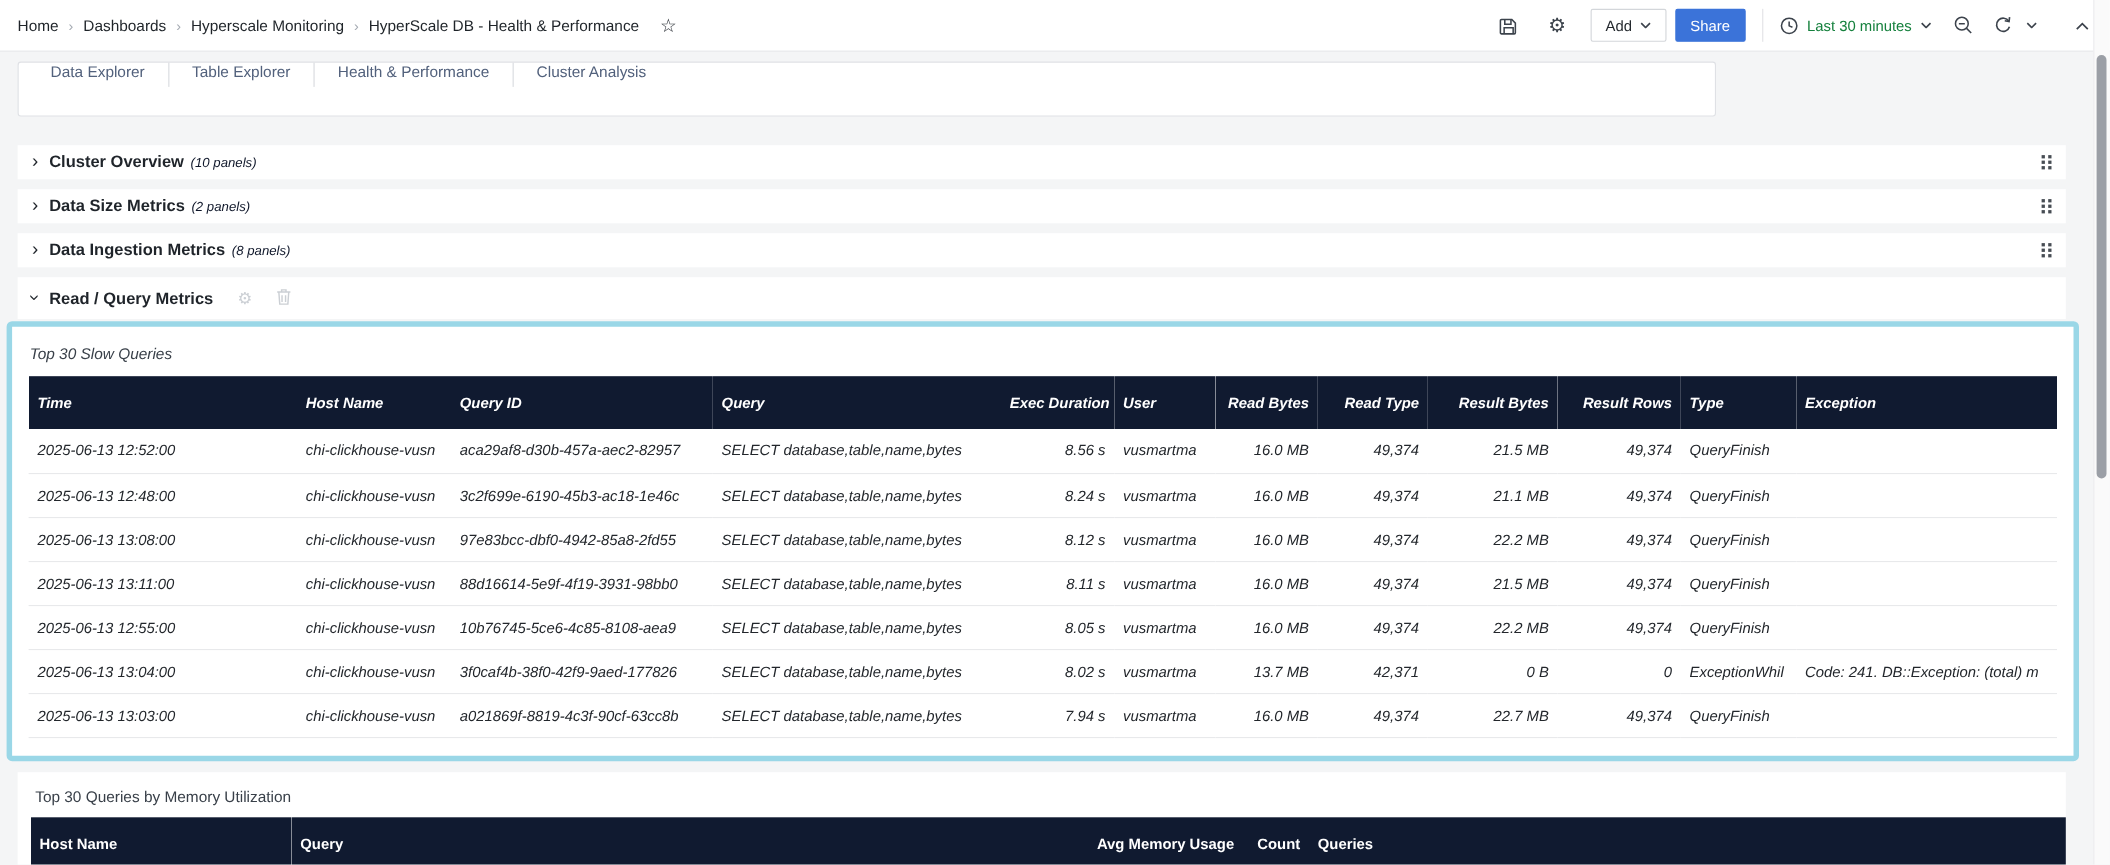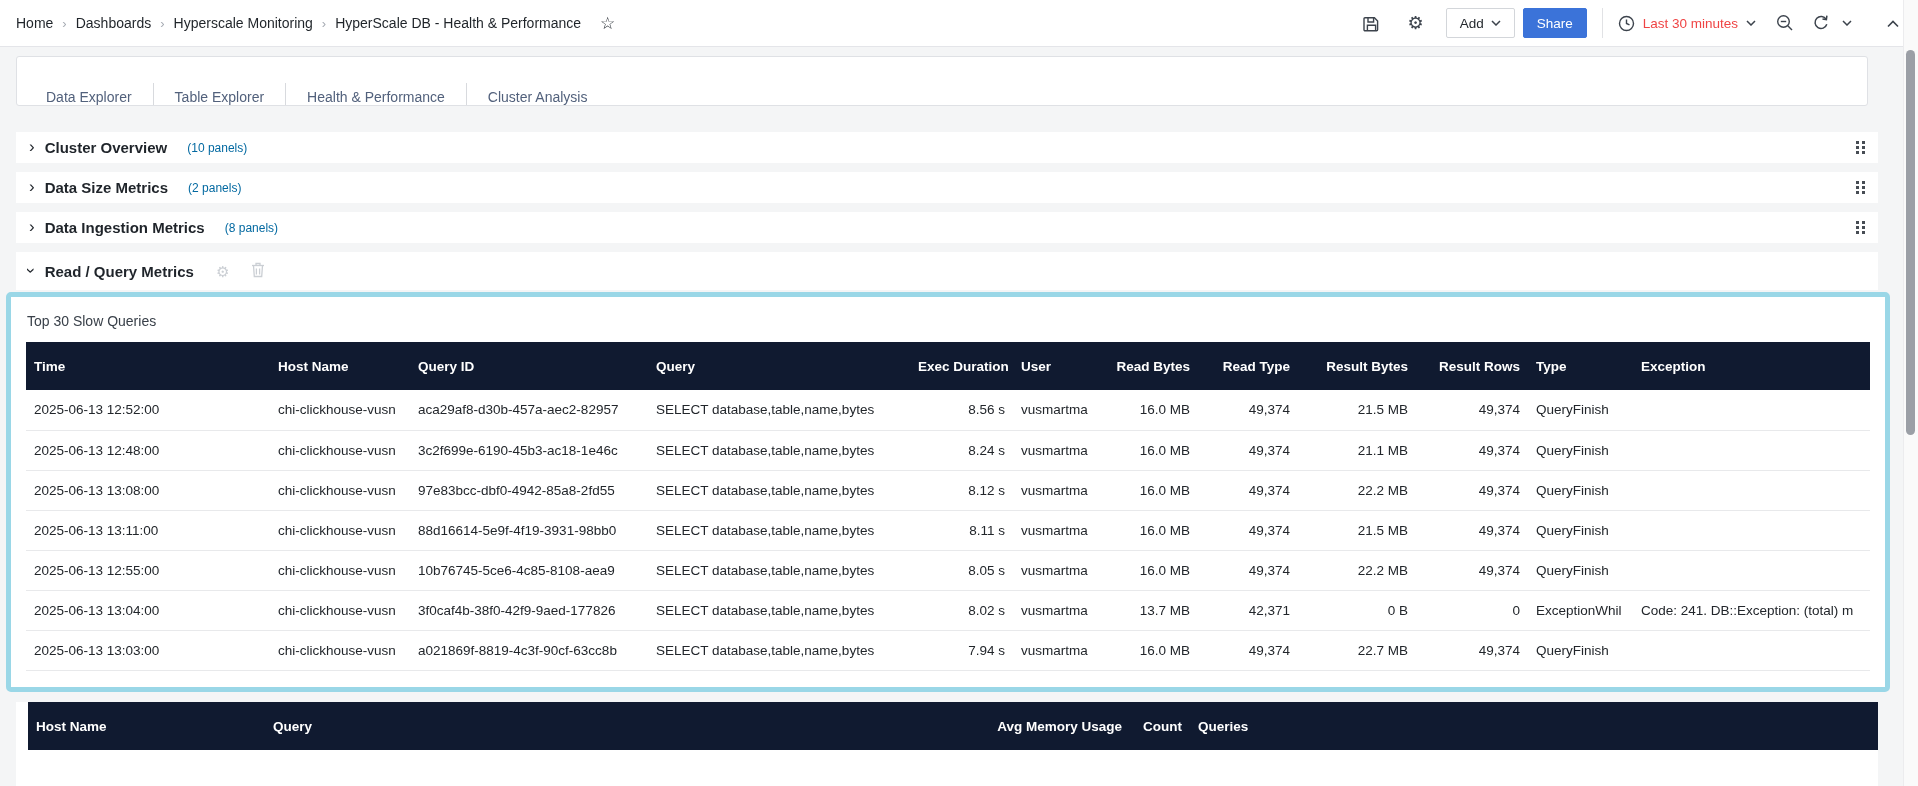--- a/index.html
+++ b/index.html
@@ -23,59 +23,60 @@
   .tb-actions { margin-left:auto; display:flex; align-items:center; margin-right:50px; }
   .icon-btn { color:#3c434c; display:flex; align-items:center; justify-content:center; cursor:pointer; }
   .gear-glyph { font-size:18px; line-height:1; }
   .btn {
     height:30px; display:flex; align-items:center; gap:7px; padding:0 13px;
     border:1px solid #d3d6da; border-radius:2px; background:#fff;
     font-size:13.5px; color:#24292e; cursor:pointer;
   }
   .btn-primary { background:#3b73d9; border-color:#3b73d9; color:#fff; font-weight:500; }
   .tb-divider { width:1px; height:30px; background:#e1e2e5; margin:0 15px; }
-  .time-widget { display:flex; align-items:center; gap:8px; color:#ef4444; font-weight:500; cursor:pointer; }
+  .time-widget { display:flex; align-items:center; gap:8px; color:#15803d; font-weight:500; cursor:pointer; }
   .chev-svg { color:#3c434c; display:block; }
   .collapse-caret { position:absolute; top:16px; right:19px; color:#3c434c; cursor:pointer; }
   .sp26 { width:26px; } .sp22 { width:22px; } .sp8 { width:8px; } .sp20 { width:20px; } .sp18 { width:18px; } .sp12 { width:12px; }
   
   .scrollbar {
     position:absolute; top:0; right:0; width:15px; height:786px;
     background:#fafafa; border-left:1px solid #ececee; z-index:7;
   }
   .scroll-thumb { position:absolute; top:50px; right:3px; width:9px; height:385px; background:#9b9fa6; border-radius:5px; cursor:pointer; }
   
   .main { position:absolute; top:47px; left:0; width:1903px; height:739px; overflow:hidden; }
   .tabsbox {
-    margin:9px 0 0 16px; width:1852px; height:50px;
+    margin:9px 0 0 16px; width:1544px; height:50px;
     background:#fff; border:1px solid #dfe1e5; border-radius:3px;
-    display:flex; align-items:flex-end; padding:0 24px;
+    display:flex; align-items:flex-start; padding:0 24px;
   }
   .tab { padding:0 21px; font-size:14px; color:#52617c; cursor:pointer; white-space:nowrap; }
   .tab:first-child { padding-left:5px; }
   .tab-divider { width:1px; height:22px; background:#d8dade; }
   .sections { margin:26px 16px 0; width:1862px; }
   .section-row {
     height:31px; background:#fff; margin-bottom:9px;
     display:flex; align-items:center; padding:0 13px; cursor:pointer;
   }
   .section-row.expanded { height:38px; margin-bottom:0; background:#fff; }
   .sec-chevron { font-size:17px; color:#1f242a; margin-right:10px; line-height:1; transform:translateY(-1px); }
   .sec-chevron.open { display:inline-block; transform:rotate(90deg) translateX(-1px); }
   .sec-title { font-size:15px; font-weight:700; color:#1f242a; }
-  .sec-count { margin-left:20px; font-size:12px; color:#0369a1; }
+  .sec-count { margin-left:6px; font-style:italic; font-size:12px; color:#0f172a; }
   .sec-icons { display:flex; align-items:center; gap:22px; margin-left:22px; color:#cbcfd4; }
   .faint-gear { font-size:15px; line-height:1; }
   .grip { margin-left:auto; display:grid; grid-template-columns:3px 3px; grid-auto-rows:3px; gap:2px 3px; cursor:grab; }
   .grip i { background:#474d54; width:3px; height:3px; display:block; }
   
   .focus-box {
     margin:2px 0 0 -10px; width:1884px; height:400px;
     border:5px solid #9ad7e7; border-radius:5px; background:#fff;
     overflow:hidden;
+    font-style:italic;
   }
   .panel-title { padding:16px 0 13px 16px; font-size:14px; color:#394049; cursor:pointer; }
   table.data { border-collapse:collapse; table-layout:fixed; margin-left:15px; }
   #slow-table { width:1844px; }
   #mem-table  { width:1850px; margin-left:12px; }
   table.data th {
     background:#101a30; color:#fff; font-weight:700; font-size:13.5px;
     height:48px; padding:0 8px; text-align:left; white-space:nowrap; overflow:hidden; cursor:pointer;
   }
   table.data td {
@@ -373,20 +374,21 @@
               <td>22.7 MB</td>
               <td>49,374</td>
               <td>QueryFinish</td>
               <td></td>
             </tr>
           </tbody>
         </table>
     </div>
 
     <div class="bottom-panel">
+      <div class="panel-title">Top 30 Queries by Memory Utilization</div>
       <table class="data" id="mem-table">
           <colgroup>
             <col style="width: 237px;">
             <col style="width: 705px;">
             <col style="width: 160px;">
             <col style="width: 60px;">
             <col style="width: 688px;">
           </colgroup>
           <thead>
             <tr>

